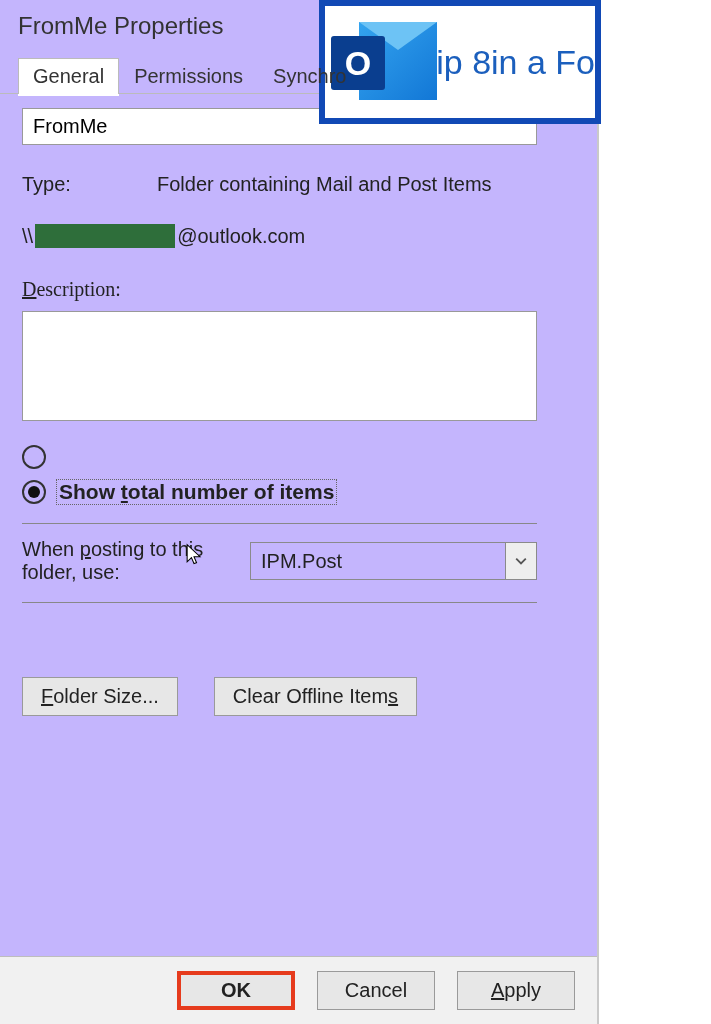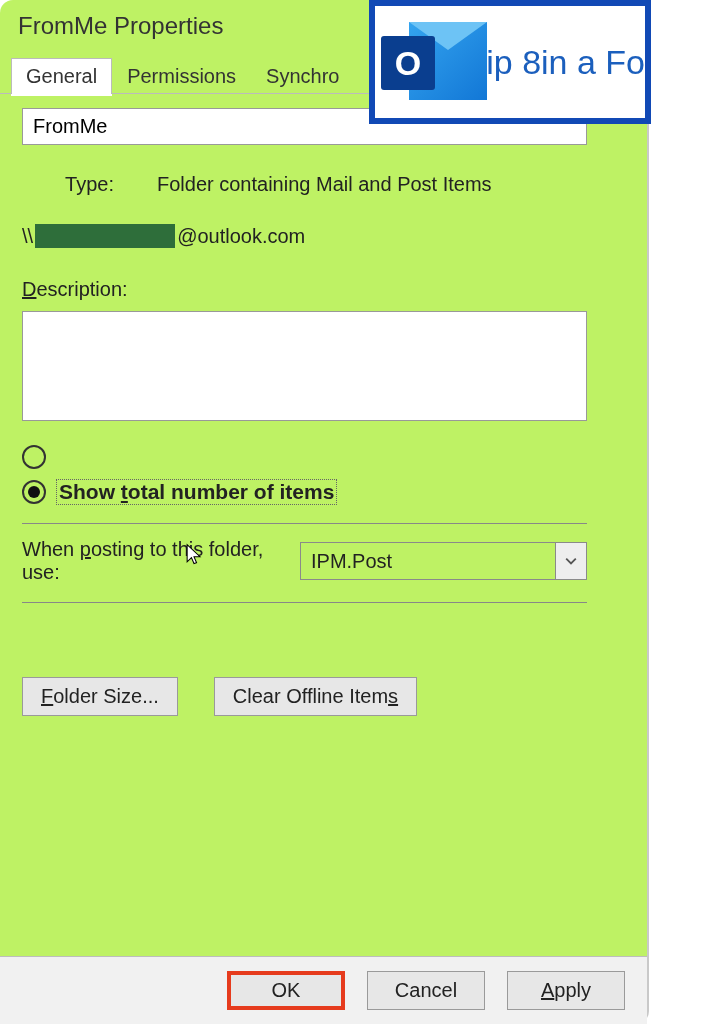--- a/index.html
+++ b/index.html
@@ -8,36 +8,35 @@
     width: 711px;
     height: 1024px;
     font-family: "Segoe UI", Tahoma, sans-serif;
     font-size: 20px;
     color: #222;
     background: #fff;
     overflow: hidden;
   }
   .dialog {
     position: relative;
-    width: 649px;
+    width: 599px;
     height: 1024px;
-    background: #bef264;
+    background: #c4b5fd;
     box-sizing: border-box;
     border-right: 2px solid #c9c9c9;
-    border-radius: 13px;
   }
   .titlebar {
     padding: 12px 0 18px 18px;
     font-size: 24px;
     color: #333;
   }
   .tabstrip {
     display: flex;
     align-items: flex-start;
-    padding-left: 11px;
+    padding-left: 18px;
     position: relative;
   }
   .tabstrip::after {
     content: "";
     position: absolute;
     left: 0; right: 0; bottom: 0;
     height: 1px;
     background: #bbb;
   }
   .tab {
@@ -65,39 +64,39 @@
     font-size: 20px;
     padding: 6px 10px;
     border: 1px solid #999;
     background: #fff;
   }
   .row {
     display: flex;
     align-items: center;
     margin-top: 28px;
     font-size: 20px;
-    text-align: center;
   }
   .row .label {
     width: 135px;
   }
   .location-value {
     display: flex;
     align-items: center;
   }
   .redact {
     display: inline-block;
     width: 140px;
     height: 24px;
     background: #2e6e3a;
     margin: 0 2px;
   }
   .desc-label {
     margin-top: 30px;
     font-size: 20px;
+    font-family: Liberation Serif, serif;
   }
   .accel { text-decoration: underline; }
   textarea.description {
     display: block;
     margin-top: 10px;
     width: 100%;
     height: 110px;
     resize: none;
     font-size: 18px;
     border: 1px solid #999;
@@ -205,20 +204,21 @@
     gap: 22px;
     box-sizing: border-box;
   }
   .bottom-bar .btn {
     min-width: 118px;
     text-align: center;
   }
   .ok-highlight {
     border: 4px solid #e63b1d;
     padding: 3px 14px;
+    font-weight: bold;
   }
 
   
   .overlay {
     position: absolute;
     top: 0;
     right: -4px;
     width: 282px;
     height: 124px;
     background: #fff;

